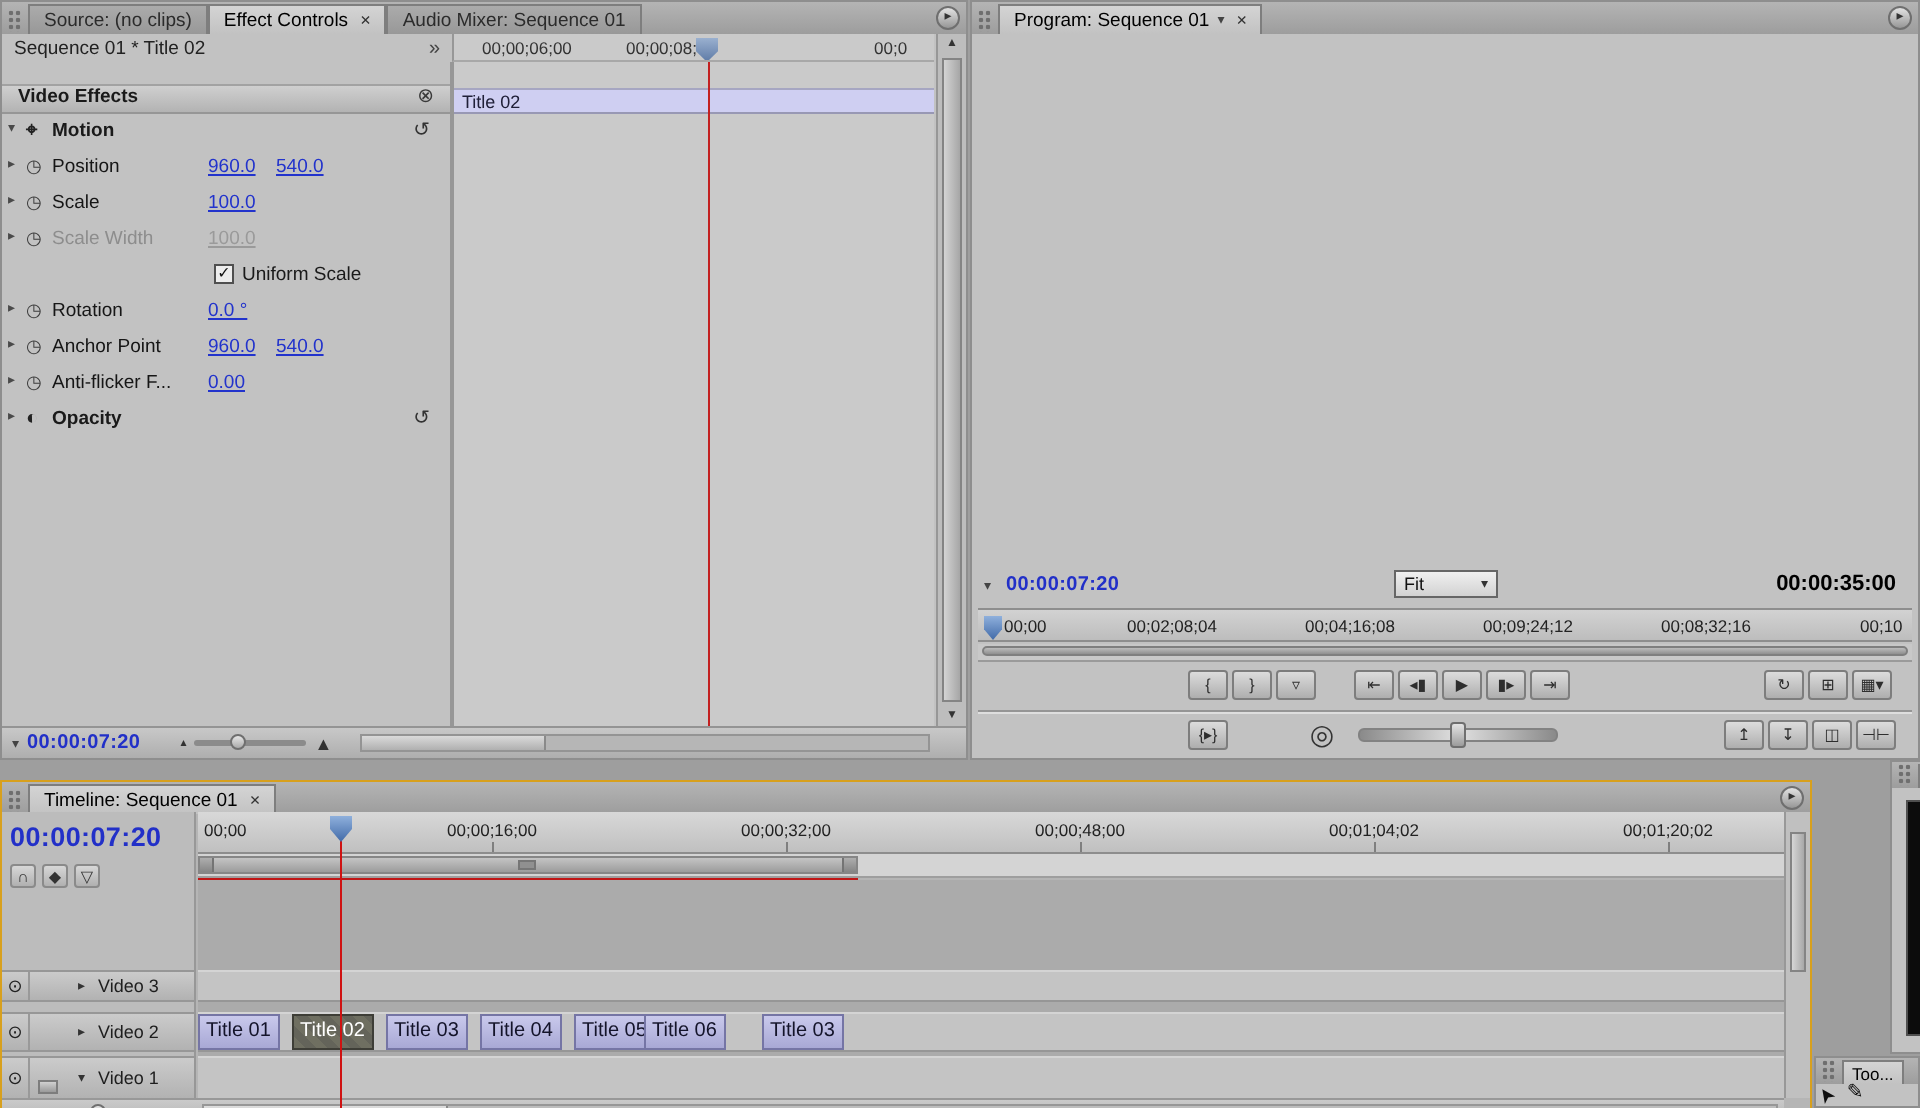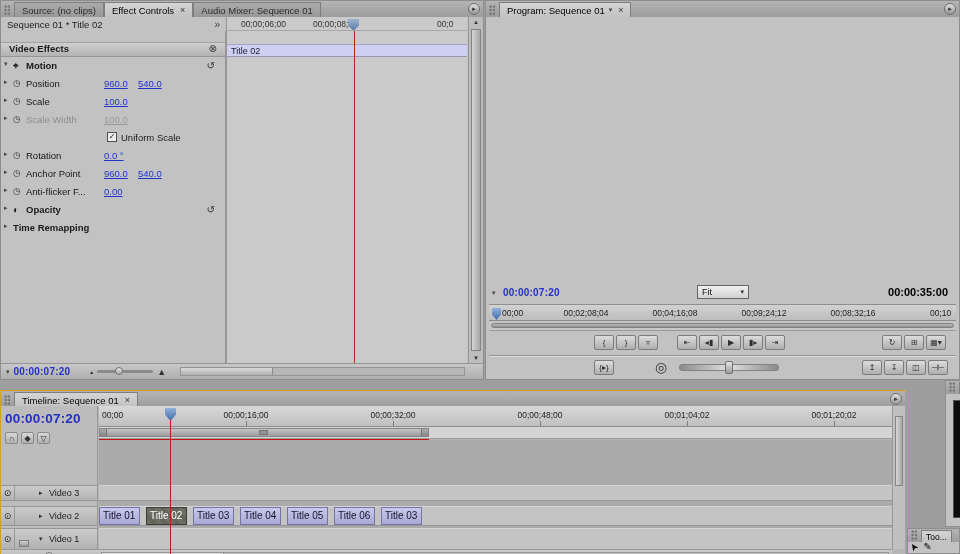--- a/index.html
+++ b/index.html
@@ -166,21 +166,21 @@
   .twk{width:9px;font-size:7px;color:#333;margin-left:24px;}
   .tname{margin-left:1px;white-space:nowrap;}
   .styleico{position:absolute;left:18px;bottom:2px;width:10px;height:7px;
     background:linear-gradient(#d0d0d0,#9a9a9a);border:1px solid #7d7d7d;}
   .lane{position:absolute;left:98px;right:13px;background:#c4c4c4;
     border-top:1px solid #d4d4d4;border-bottom:1px solid #969696;}
   .l3{top:94px;height:16px;} .l2{top:115px;height:20px;} .l1{top:137px;height:22px;}
   .clip{position:absolute;top:0;height:100%;width:41px;overflow:hidden;white-space:nowrap;
     background:linear-gradient(#c9c9ec,#a8a8d5);border:1px solid #7575a5;
     font-size:10px;color:#14142a;padding:2px 0 0 3px;}
-  .c0{left:0;} .c1{left:47px;} .c2{left:94px;} .c3{left:141px;} .c4{left:188px;} .c5{left:235px;} .c6{left:282px;}
+  .c0{left:0;} .c1{left:47px;} .c2{left:94px;} .c3{left:141px;} .c4{left:188px;} .c5{left:223px;} .c6{left:282px;}
   .clip.selected{background:repeating-linear-gradient(45deg,#6f6f61 0 4px,#64645a 4px 8px);
     color:#fff;border-color:#3e3e37;}
   .tl-cti-head{position:absolute;left:164px;top:17px;width:11px;height:13px;z-index:6;
     background:linear-gradient(#8fb0dc,#416aa8);clip-path:polygon(0 0,100% 0,100% 50%,50% 100%,0 50%);}
   .tl-cti-line{position:absolute;left:169px;top:29px;bottom:1px;width:1px;background:#cf1212;z-index:5;}
   .tl-bottom{position:absolute;left:0;right:13px;bottom:0;height:14px;
     background:linear-gradient(#cacaca,#b0b0b0);border-top:1px solid #989898;
     display:flex;align-items:center;padding-left:4px;gap:3px;}
   .tl-hscroll{flex:1;height:10px;margin:0 3px;background:#bdbdbd;border:1px solid #979797;}
   .hthumb3{width:122px;height:100%;background:linear-gradient(#dedede,#b4b4b4);border-right:1px solid #8a8a8a;}
@@ -299,24 +299,20 @@
         <span class="val">0.00</span>
       </div>
 
       <div class="row effect">
         <span class="tw">▸</span>
         <span class="effico">◐</span>
         <b class="effname">Opacity</b>
         <span class="reset">↺</span>
       </div>
 
-      <div class="row effect">
-        <span class="tw">▸</span>
-        <b class="effname">Time Remapping</b>
-      </div>
     </div>
 
     <div class="ec-tlarea">
       <div class="ec-clipbar">
         <span>Title 02</span>
       </div>
       <div class="ec-cti-line"></div>
     </div>
 
     <div class="ec-vscroll">

